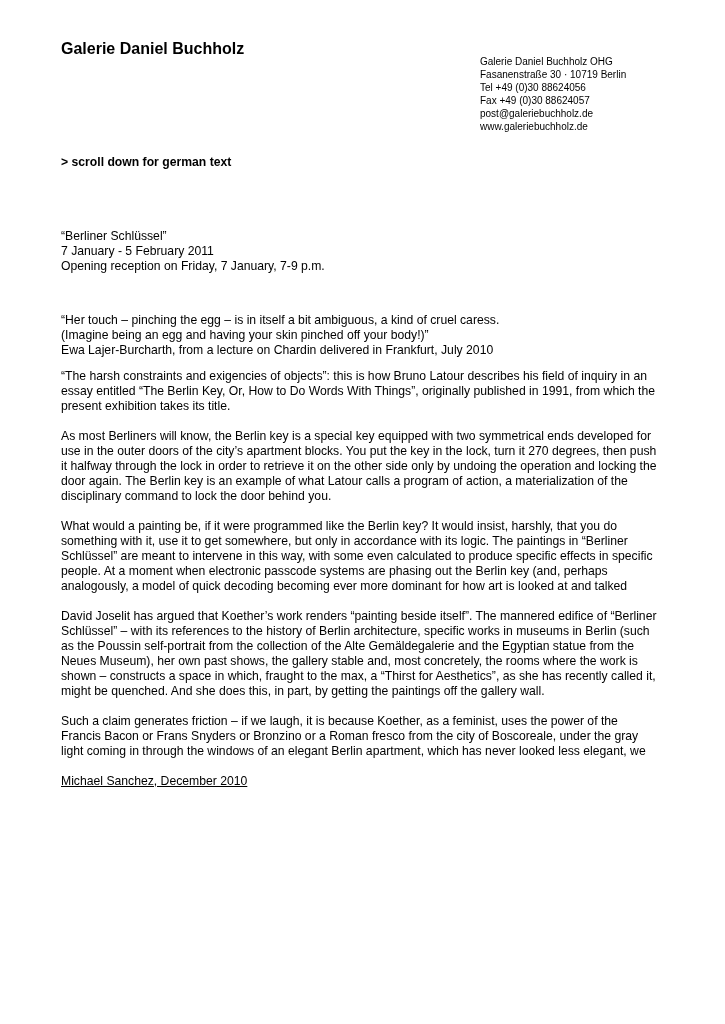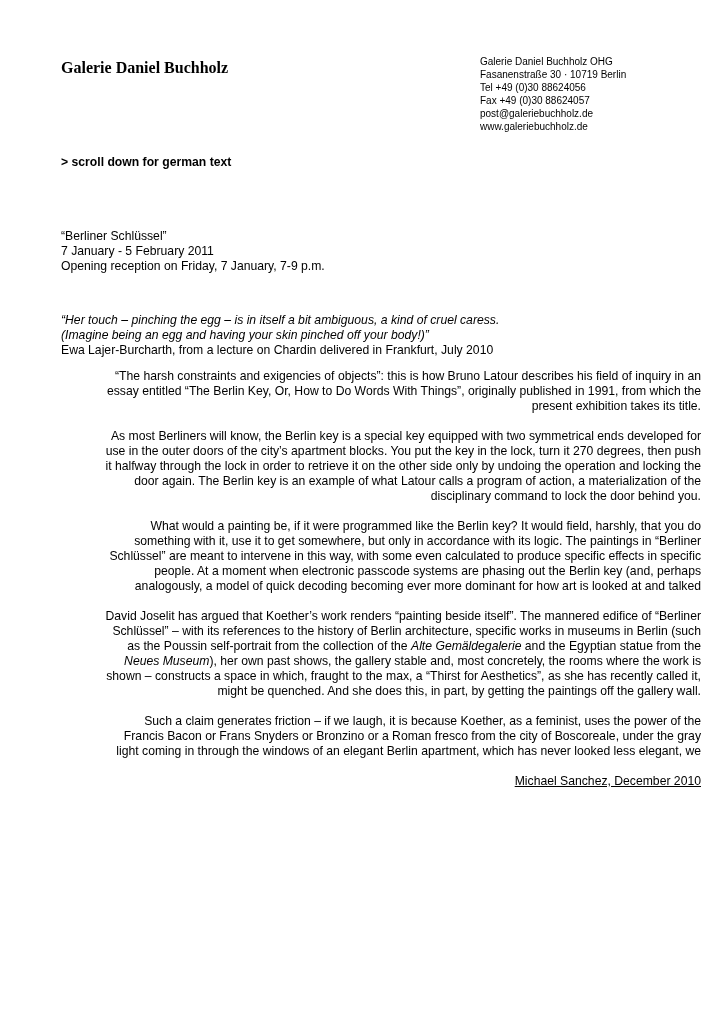--- a/index.html
+++ b/index.html
@@ -8,25 +8,24 @@
     width: 725px;
     height: 1024px;
     background: #ffffff;
     color: #000000;
     font-family: "Liberation Sans", sans-serif;
     overflow: hidden;
   }
   .gallery-title {
     position: absolute;
     left: 61px;
-    top: 59px;
+    top: 40px;
     font-size: 16px;
     font-weight: bold;
     white-space: nowrap;
-    font-family: Liberation Serif, serif;
   }
   .contact {
     position: absolute;
     left: 480px;
     top: 55px;
     font-size: 10px;
     line-height: 13px;
     white-space: nowrap;
   }
   .scroll-note {
@@ -48,29 +47,28 @@
   }
   .show-info .artist { font-weight: bold; }
   .epigraph {
     position: absolute;
     left: 61px;
     top: 313px;
     font-size: 12.2px;
     line-height: 15px;
     white-space: nowrap;
   }
-  .it { font-style: italic; }
+  .it { }
   .body-text {
     position: absolute;
     left: 61px;
     top: 369px;
     width: 640px;
     font-size: 12.2px;
     line-height: 15px;
-    text-align: right;
   }
   .para { margin: 0 0 15px 0; }
   .line { white-space: nowrap; }
   .signoff { white-space: nowrap; text-decoration: underline; }
 </style>
 </head>
 <body>
 
 <div class="page">
 
@@ -108,21 +106,21 @@
           <div class="line"><span>present exhibition takes its title.</span></div>
         </div>
         <div class="para">
           <div class="line"><span>As most Berliners will know, the Berlin key is a special key equipped with two symmetrical ends developed for</span></div>
           <div class="line"><span>use in the outer doors of the city’s apartment blocks. You put the key in the lock, turn it 270 degrees, then push</span></div>
           <div class="line"><span>it halfway through the lock in order to retrieve it on the other side only by undoing the operation and locking the</span></div>
           <div class="line"><span>door again. The Berlin key is an example of what Latour calls a program of action, a materialization of the</span></div>
           <div class="line"><span>disciplinary command to lock the door behind you.</span></div>
         </div>
         <div class="para">
-          <div class="line"><span>What would a painting be, if it were programmed like the Berlin key? It would field, harshly, that you do</span></div>
+          <div class="line"><span>What would a painting be, if it were programmed like the Berlin key? It would insist, harshly, that you do</span></div>
           <div class="line"><span>something with it, use it to get somewhere, but only in accordance with its logic. The paintings in “Berliner</span></div>
           <div class="line"><span>Schlüssel” are meant to intervene in this way, with some even calculated to produce specific effects in specific</span></div>
           <div class="line"><span>people. At a moment when electronic passcode systems are phasing out the Berlin key (and, perhaps</span></div>
           <div class="line"><span>analogously, a model of quick decoding becoming ever more dominant for how art is looked at and talked</span></div>
         </div>
         <div class="para">
           <div class="line"><span>David Joselit has argued that Koether’s work renders “painting beside itself”. The mannered edifice of “Berliner</span></div>
           <div class="line"><span>Schlüssel” – with its references to the history of Berlin architecture, specific works in museums in Berlin (such</span></div>
           <div class="line"><span>as the Poussin self-portrait from the collection of the </span><span class="it">Alte Gemäldegalerie</span><span> and the Egyptian statue from the</span></div>
           <div class="line"><span class="it">Neues Museum</span><span>), her own past shows, the gallery stable and, most concretely, the rooms where the work is</span></div>

